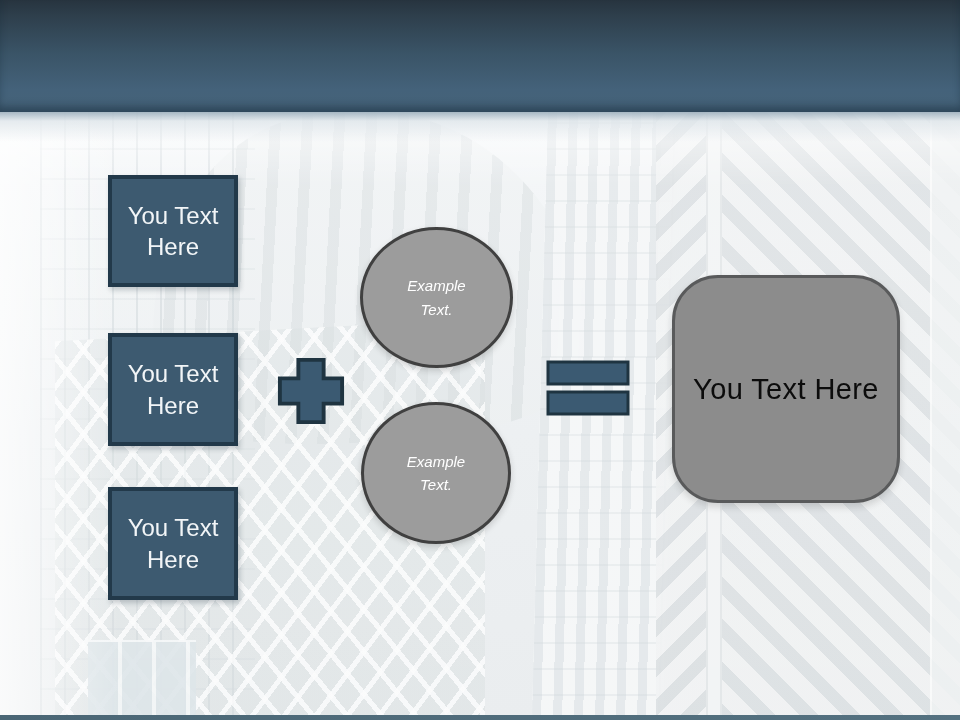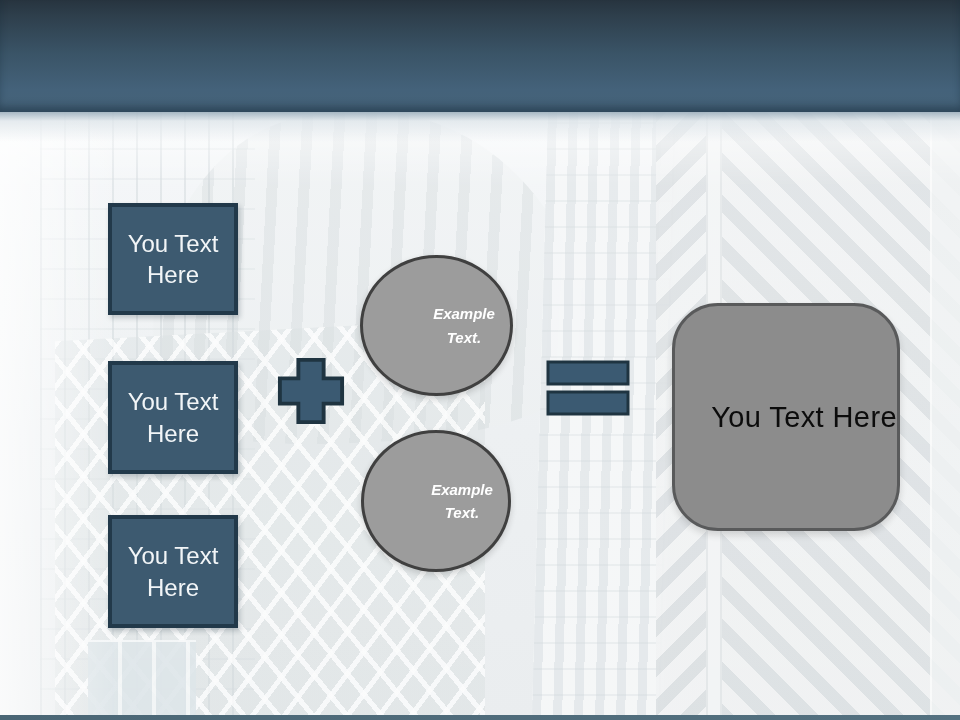--- a/index.html
+++ b/index.html
@@ -88,40 +88,40 @@
   }
   .title .t-bold{font-weight:bold;}
 
   .bottom-strip{
     position:absolute; left:0; bottom:0; width:100%; height:5px; z-index:4;
     background:linear-gradient(90deg,#4a6675,#547180);
   }
 
   
   .shape{position:absolute; z-index:2; box-sizing:border-box;
-    display:flex; align-items:center; justify-content:flex-end; text-align:center;margin-top:28px;}
+    display:flex; align-items:center; justify-content:center; text-align:center;}
 
   .tbox{
     left:108px; width:130px; height:113px;
     background:#3d5a70; border:4px solid #22394a;
     color:#f2f5f7; font-size:24px; line-height:1.3;
     box-shadow:2px 3px 5px rgba(20,35,48,.22);
   }
   .tbox.b1{top:175px; height:112px;}
   .tbox.b2{top:333px;}
   .tbox.b3{top:487px;}
   .tbox .lbl{padding:0 6px;}
 
   .op{position:absolute; z-index:2;}
   .op-plus{left:276px; top:356px;}
   .op-equals{left:546px; top:360px;}
 
   .circle{
     background:#9c9c9c; border:3px solid #404040; border-radius:50%;
-    color:#ffffff; font-weight:bold; font-style:italic; font-size:15px; line-height:1.55;
+    color:#ffffff; font-weight:normal; font-style:italic; font-size:15px; line-height:1.55;
     box-shadow:0 3px 6px rgba(30,30,30,.18);
   }
   .circle.c1{left:360px; top:227px; width:153px; height:141px;}
   .circle.c2{left:361px; top:402px; width:150px; height:142px;}
   .circle .lbl{width:92px;}
 
   .result{
     left:672px; top:275px; width:228px; height:228px;
     background:#8c8c8c; border:3px solid #595a5b; border-radius:46px;
     color:#0c0c0c; font-size:29px; letter-spacing:.4px;

